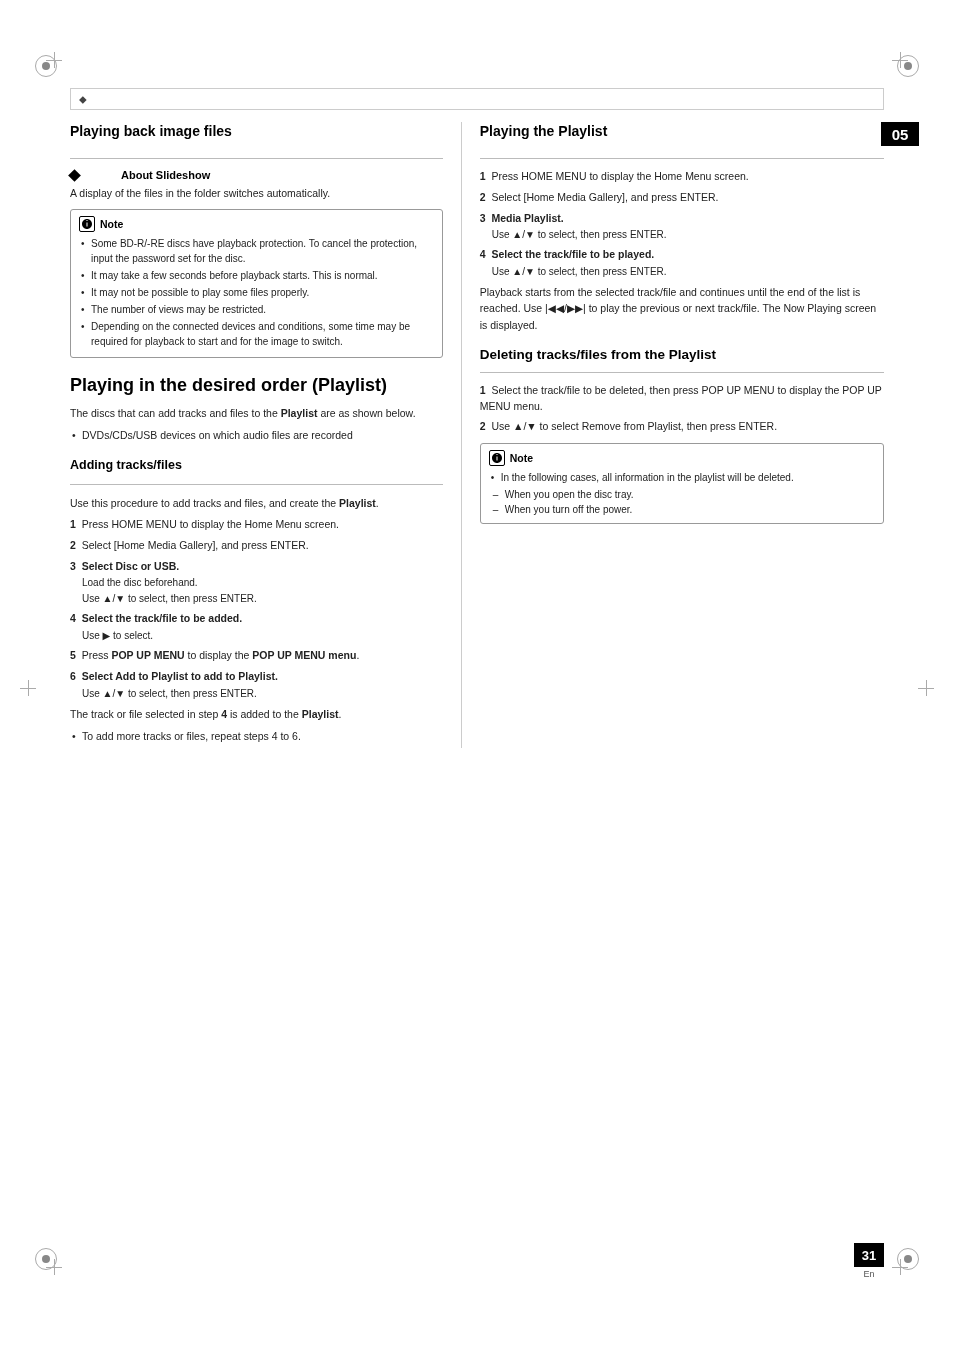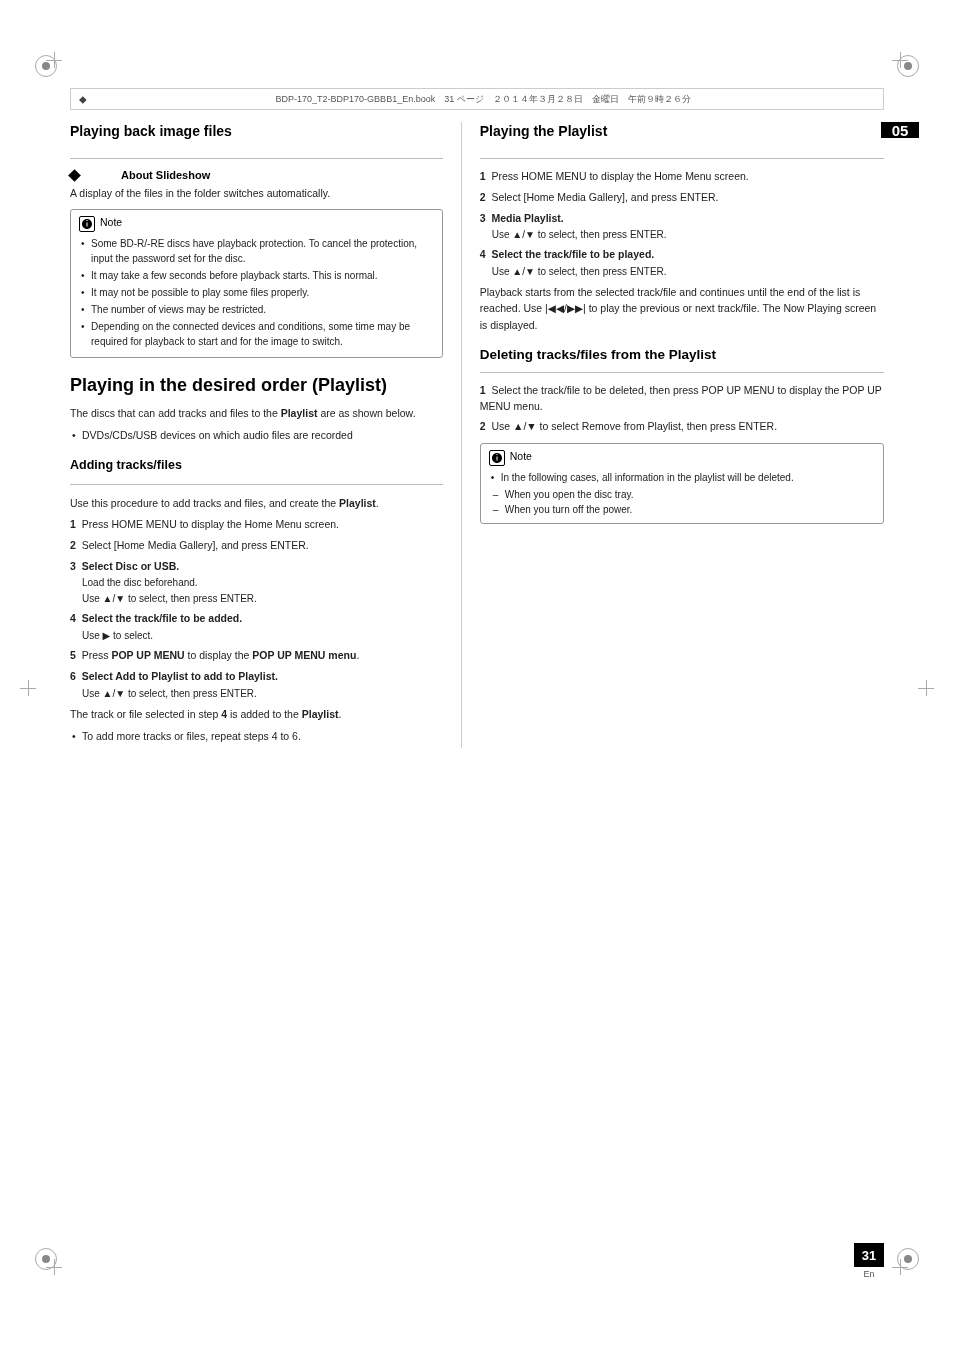--- a/index.html
+++ b/index.html
@@ -97,21 +97,21 @@
       padding-left: 18px;
       border-left: 1px solid #ccc;
     }
 
     
     .chapter-badge {
       position: absolute;
       top: 122px;
       right: 35px;
       width: 38px;
-      height: 16px;
+      height: 24px;
       background: #000;
       color: #fff;
       font-size: 15px;
       font-weight: bold;
       display: flex;
       align-items: center;
       justify-content: center;
     }
 
     
@@ -168,23 +168,23 @@
     
     .note-box {
       border: 1px solid #999;
       border-radius: 3px;
       padding: 6px 8px;
       margin: 8px 0;
       background: #fff;
     }
     .note-header {
       display: flex;
-      align-items: flex-start;
+      align-items: center;
       font-size: 10.5px;
-      font-weight: normal;
+      font-weight: bold;
       margin-bottom: 4px;
     }
     .note-icon {
       width: 16px;
       height: 16px;
       border: 1.5px solid #000;
       border-radius: 2px;
       display: flex;
       align-items: center;
       justify-content: center;
@@ -364,21 +364,20 @@
 
   <div class="crosshair ch-tl"></div>
   <div class="crosshair ch-tr"></div>
   <div class="crosshair ch-bl"></div>
   <div class="crosshair ch-br"></div>
   <div class="crosshair ch-ml"></div>
   <div class="crosshair ch-mr"></div>
 
   <div class="doc-info-bar">
     <span class="arrow-icon">⬥</span>
-    <span class="doc-info-text">BDP-170_T2-BDP170-GBBB1_En.book　31 ページ　２０１４年３月２８日　金曜日　午前９時２６分</span>
   </div>
 
   <div class="chapter-badge">
     <span>05</span>
   </div>
 
   <div class="main-content">
     <div class="columns">
 
       <div class="left-col">

